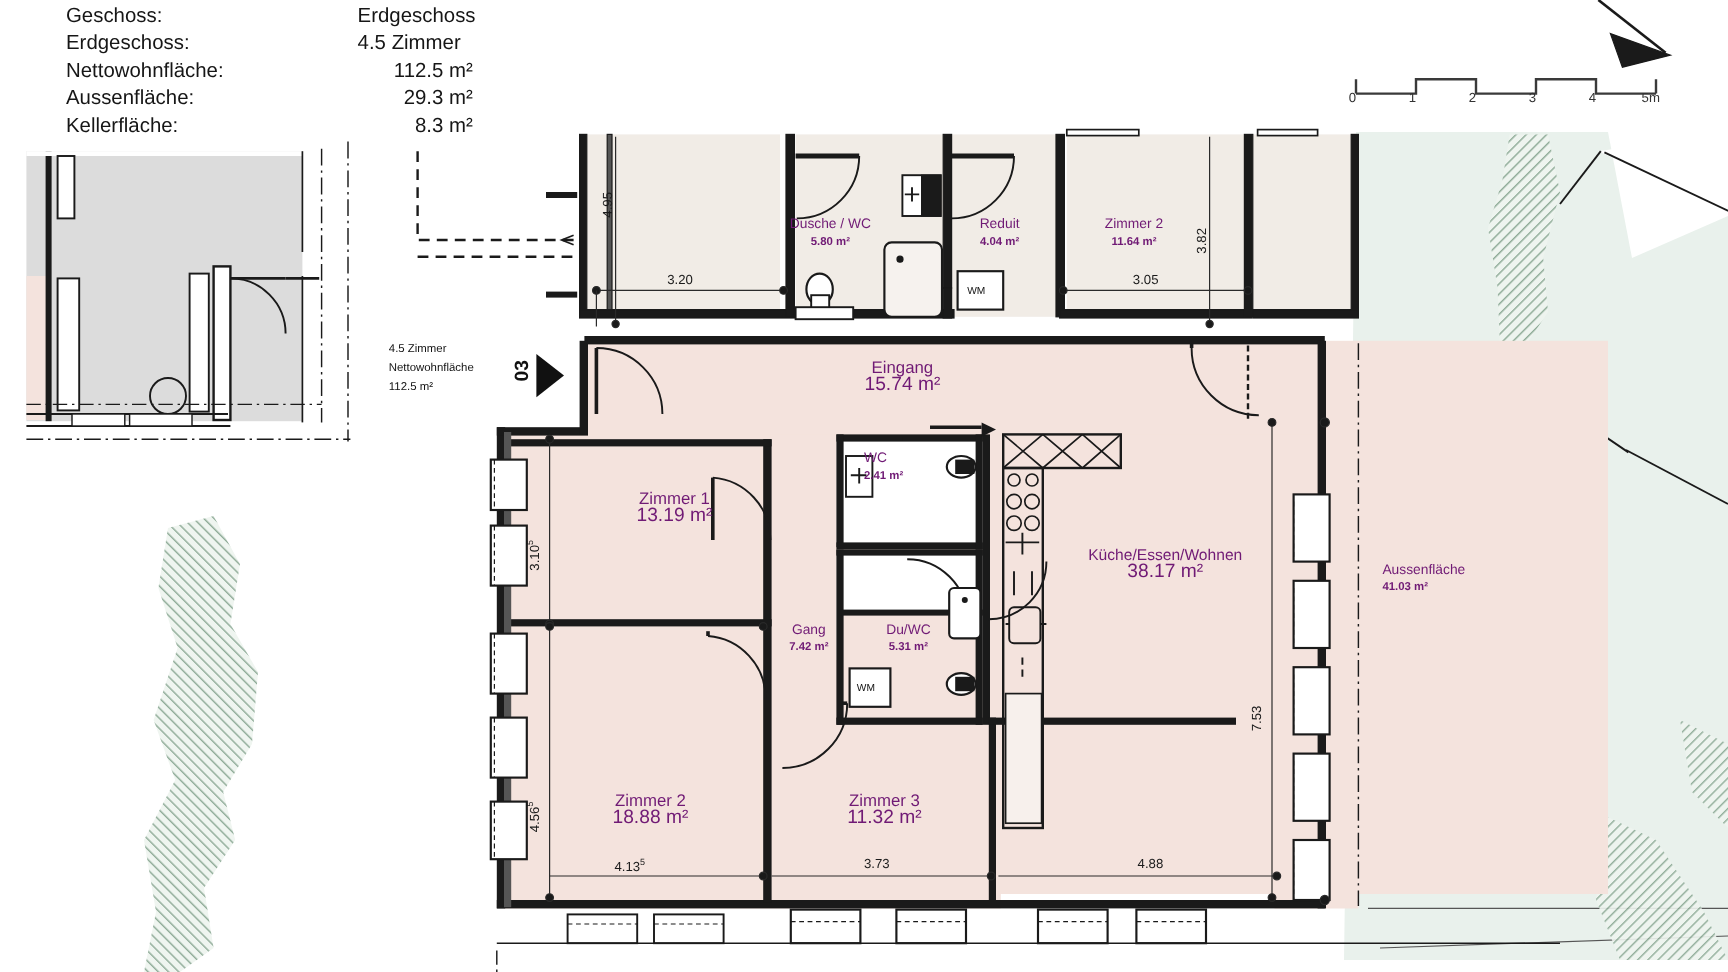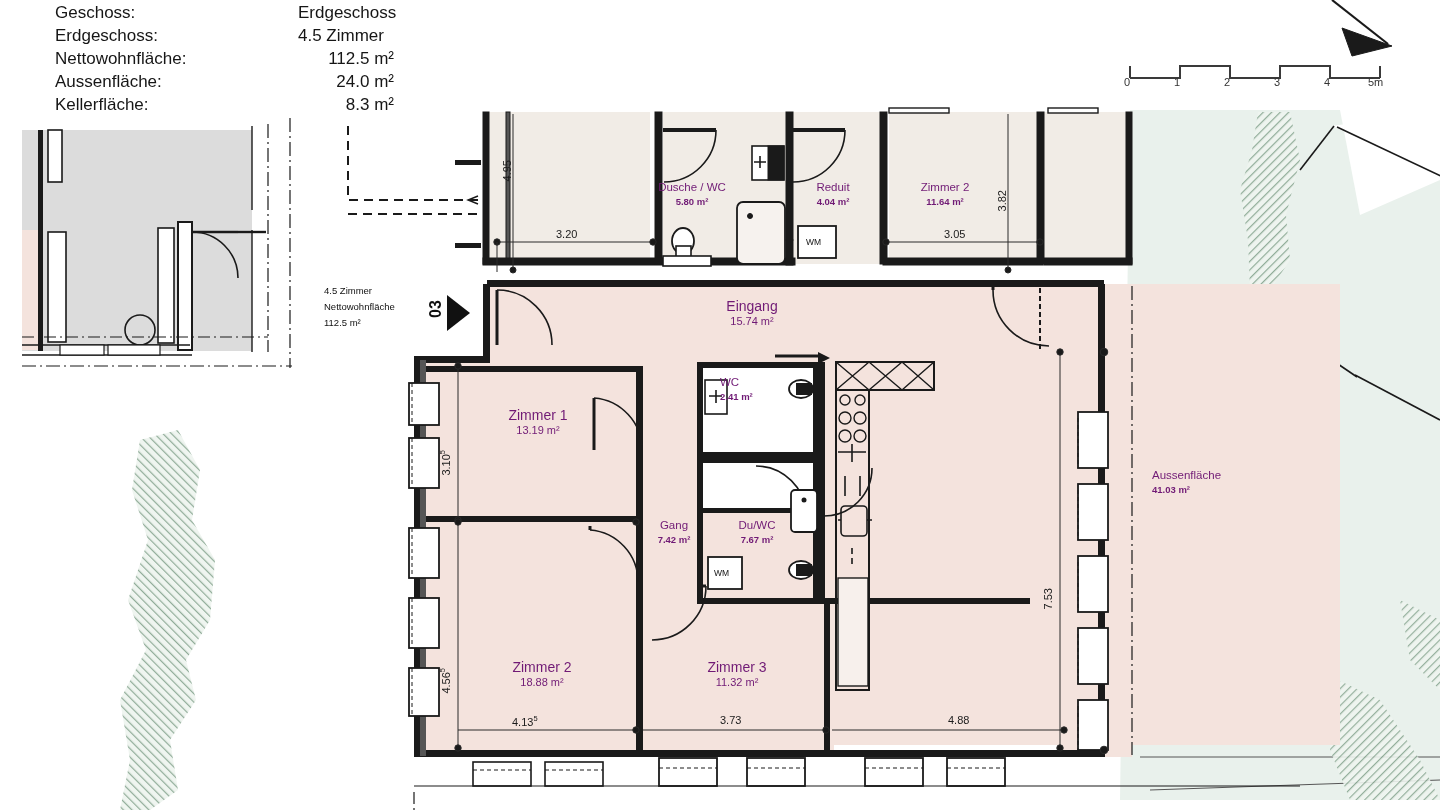--- a/index.html
+++ b/index.html
@@ -6,21 +6,21 @@
   body{width:1440px;height:810px;position:relative;overflow:hidden;
        font-family:"Liberation Sans","DejaVu Sans",sans-serif;color:#1a1a1a;}
   #stage{position:absolute;left:0;top:0;width:1440px;height:810px;}
   svg{position:absolute;left:0;top:0;}
   .hdr{position:absolute;font-size:17px;line-height:22px;color:#161616;white-space:nowrap;}
   .hdr-lbl{left:55px;}
   .hdr-val{left:298px;}
   .hdr-val.r{left:298px;width:96px;text-align:right;}
   .rm{position:absolute;text-align:center;white-space:nowrap;color:#701a75;}
   .rm .n{font-size:14px;line-height:15px;}
-  .rm .a{font-size:11px;line-height:14px;}
+  .rm .a{font-size:16px;line-height:14px;}
   .rm.big .n{font-size:13px;}
   .rm.sm .n{font-size:11.5px;}
   .rm.sm .a{font-size:9.5px;font-weight:bold;}
   .dim{position:absolute;font-size:11px;color:#1b1b1b;white-space:nowrap;}
   .dim.v{transform-origin:0 0;}
   .tiny{position:absolute;font-size:8.5px;color:#111;white-space:nowrap;}
   .marker{position:absolute;font-size:9.5px;line-height:12px;color:#111;white-space:nowrap;}
   .mk-num{position:absolute;font-size:16px;font-weight:bold;color:#111;
           transform:rotate(-90deg);transform-origin:50% 50%;letter-spacing:0px;}
   .scale-lbl{position:absolute;font-size:11px;color:#333;}
@@ -343,21 +343,21 @@
   </svg>
 
   <div>
     <div class="hdr hdr-lbl" style="top:2px">Geschoss:</div>
     <div class="hdr hdr-val" style="top:2px">Erdgeschoss</div>
     <div class="hdr hdr-lbl" style="top:25px">Erdgeschoss:</div>
     <div class="hdr hdr-val" style="top:25px">4.5 Zimmer</div>
     <div class="hdr hdr-lbl" style="top:48px">Nettowohnfläche:</div>
     <div class="hdr hdr-val r" style="top:48px">112.5 m²</div>
     <div class="hdr hdr-lbl" style="top:71px">Aussenfläche:</div>
-    <div class="hdr hdr-val r" style="top:71px">24.0 m²</div>
+    <div class="hdr hdr-val r" style="top:71px">29.3 m²</div>
     <div class="hdr hdr-lbl" style="top:94px">Kellerfläche:</div>
     <div class="hdr hdr-val r" style="top:94px">8.3 m²</div>
   </div>
 
   <div>
     <div class="scale-lbl" style="left:1124px;top:76px">0</div>
     <div class="scale-lbl" style="left:1174px;top:76px">1</div>
     <div class="scale-lbl" style="left:1224px;top:76px">2</div>
     <div class="scale-lbl" style="left:1274px;top:76px">3</div>
     <div class="scale-lbl" style="left:1324px;top:76px">4</div>
@@ -384,31 +384,35 @@
     <div class="a">11.64 m²</div>
   </div>
   <div class="rm" style="left:690px;top:299px;width:124px">
     <div class="n">Eingang</div>
     <div class="a">15.74 m²</div>
   </div>
   <div class="rm sm" style="left:720px;top:375px;width:64px;text-align:left">
     <div class="n">WC</div>
     <div class="a">2.41 m²</div>
   </div>
-  <div class="rm" style="left:478px;top:408px;width:120px">
+  <div class="rm" style="left:502px;top:408px;width:120px">
     <div class="n">Zimmer 1</div>
     <div class="a">13.19 m²</div>
+  </div>
+  <div class="rm big" style="left:880px;top:455px;width:182px">
+    <div class="n">Küche/Essen/Wohnen</div>
+    <div class="a">38.17 m²</div>
   </div>
   <div class="rm sm" style="left:640px;top:518px;width:68px">
     <div class="n">Gang</div>
     <div class="a">7.42 m²</div>
   </div>
   <div class="rm sm" style="left:712px;top:518px;width:90px">
     <div class="n">Du/WC</div>
-    <div class="a">7.67 m²</div>
+    <div class="a">5.31 m²</div>
   </div>
   <div class="rm" style="left:478px;top:660px;width:128px">
     <div class="n">Zimmer 2</div>
     <div class="a">18.88 m²</div>
   </div>
   <div class="rm" style="left:676px;top:660px;width:122px">
     <div class="n">Zimmer 3</div>
     <div class="a">11.32 m²</div>
   </div>
   <div class="rm sm" style="left:1152px;top:468px;width:110px;text-align:left">

